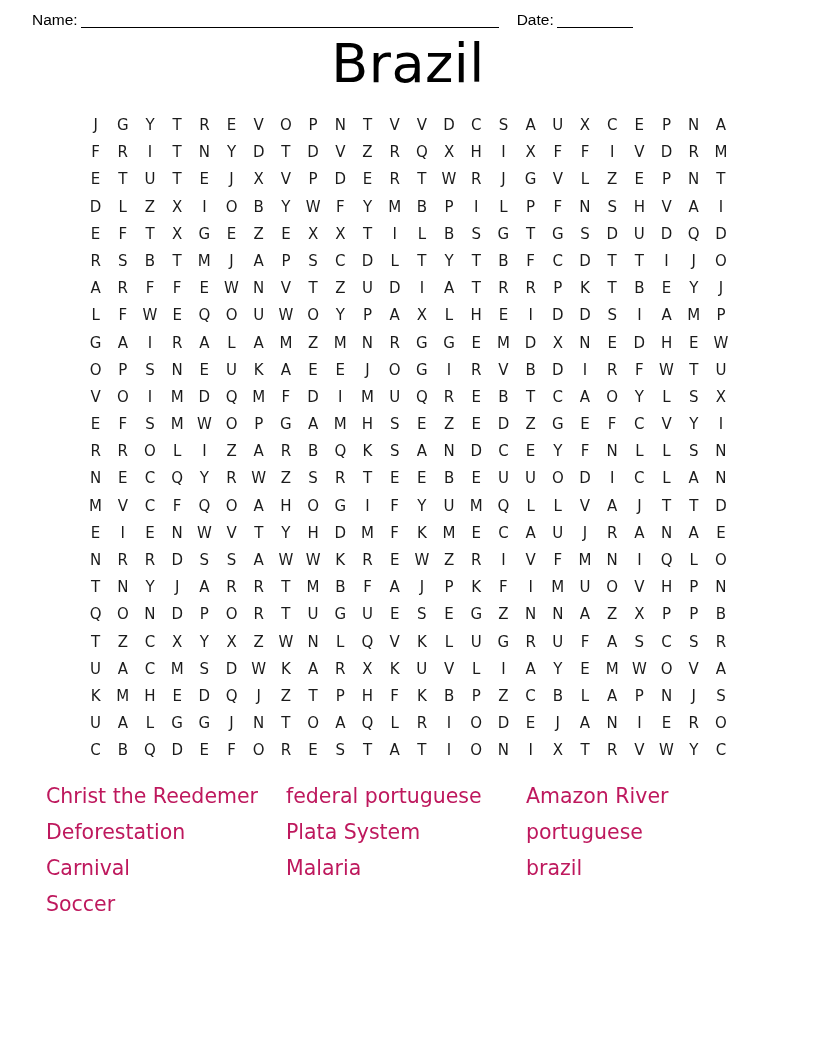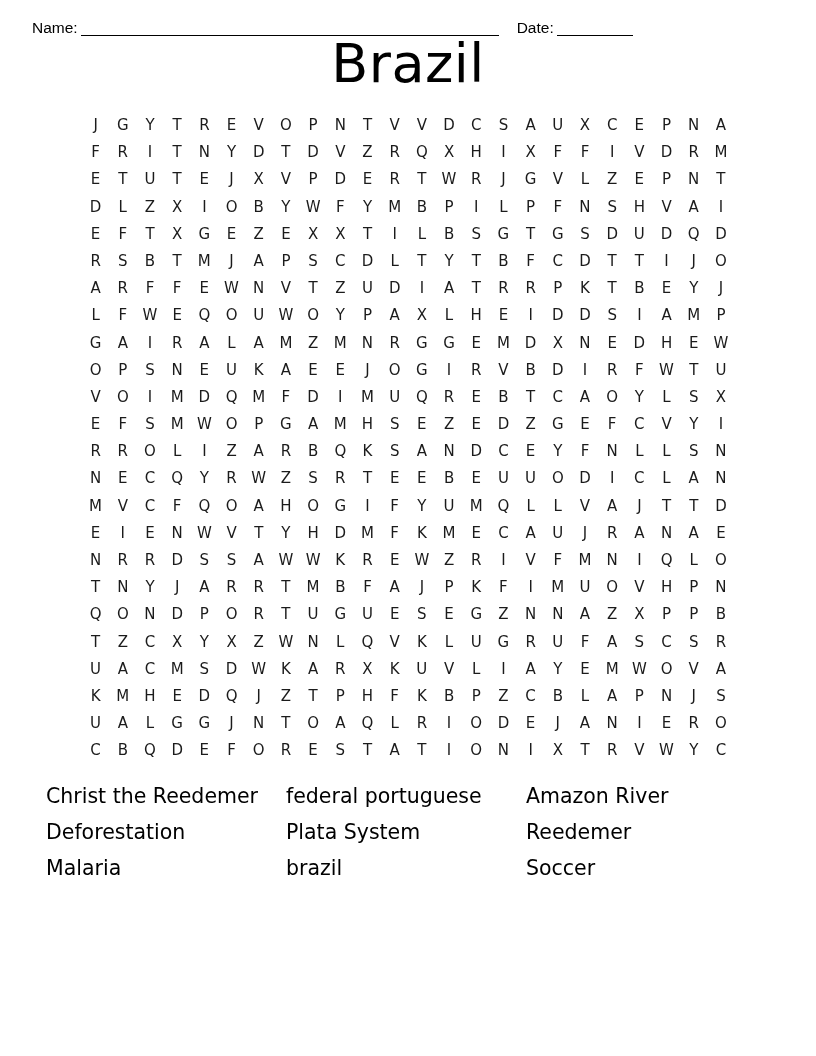--- a/index.html
+++ b/index.html
@@ -20,21 +20,21 @@
     position: relative;
     width: 816px;
     height: 1056px;
     box-sizing: border-box;
   }
 
   
   .header-line {
     position: absolute;
     left: 0;
-    top: 8px;
+    top: 0;
     width: 816px;
     height: 28px;
     display: flex;
     align-items: flex-end;
     padding: 0 76px 0 32px;
     box-sizing: border-box;
     font-family: "Liberation Sans", sans-serif;
     font-size: 15.5px;
     line-height: 17px;
     white-space: nowrap;
@@ -91,21 +91,21 @@
     width: 724px;
     display: grid;
     grid-template-columns: 240px 240px 244px;
     grid-auto-rows: 36px;
   }
   .word {
     font-family: "DejaVu Sans", sans-serif;
     font-size: 20.5px;
     line-height: 36px;
     white-space: nowrap;
-    color: #000000;
+    color: #be185d;
   }
   .word.empty { visibility: hidden; }
 </style>
 </head>
 <body>
 
 <div class="page">
 
   <div class="header-line">
     <span class="field-label">Name:</span>
@@ -695,20 +695,21 @@
       <div class="cell">Y</div>
       <div class="cell">C</div>
     </div>
 
   <div class="word-list" id="word-list">
       <div class="word">Christ the Reedemer</div>
       <div class="word">federal portuguese</div>
       <div class="word">Amazon River</div>
       <div class="word">Deforestation</div>
       <div class="word">Plata System</div>
-      <div class="word">Reedemer</div>
+      <div class="word">portuguese</div>
+      <div class="word">Carnival</div>
       <div class="word">Malaria</div>
       <div class="word">brazil</div>
       <div class="word">Soccer</div>
       <div class="word empty"></div>
     </div>
 
 </div>
 
 </body></html>

